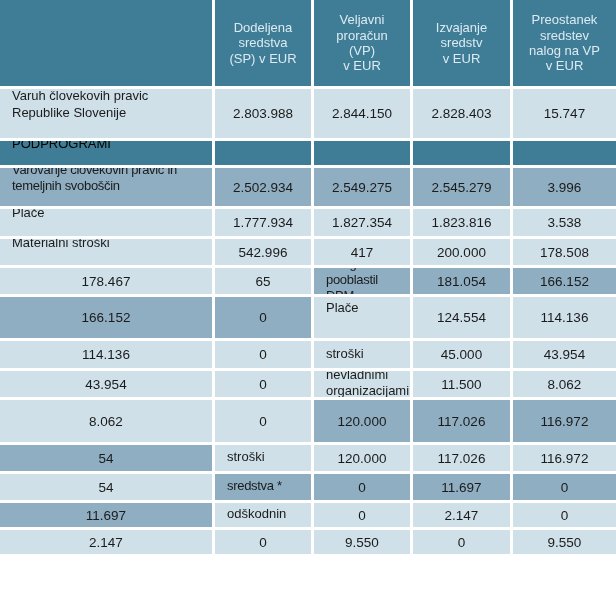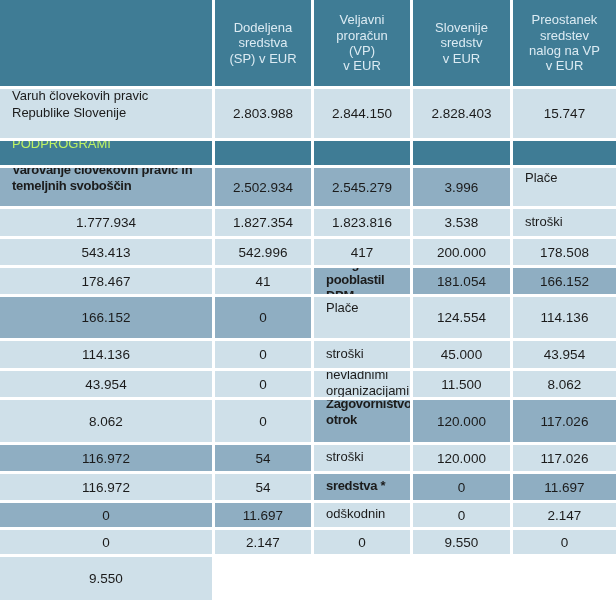--- a/index.html
+++ b/index.html
@@ -44,93 +44,92 @@
     line-height: 1.25;
   }
   .cell.value {
     justify-content: center;
     text-align: left;
     font-size: 13.5px;
     padding: 2px;
   }
   .normal, .total { background: #CFE0E9; }
   .subtotal { background: #8FAEC2; }
-  .subtotal.label { letter-spacing: -0.3px; font-weight: bold; }
+  .subtotal.label { letter-spacing: -0.3px; }
   .section {
     background: #3F7C95;
-    color: #bef264;
+    color: #000000;
   }
 </style>
 </head>
 <body>
 
 <div class="table" id="budget-table">
     <div class="cell header"></div>
     <div class="cell header">Dodeljena
 sredstva
 (SP) v EUR</div>
     <div class="cell header">Veljavni
 proračun
 (VP)
 v EUR</div>
-    <div class="cell header">Slovenije
+    <div class="cell header">Izvajanje
 sredstv
 v EUR</div>
     <div class="cell header">Preostanek
 sredstev
 nalog na VP
 v EUR</div>
     <div class="cell label total">Varuh človekovih pravic Republike Slovenije</div>
     <div class="cell value total">2.803.988</div>
     <div class="cell value total">2.844.150</div>
     <div class="cell value total">2.828.403</div>
     <div class="cell value total">15.747</div>
     <div class="cell label section">PODPROGRAMI</div>
     <div class="cell value section"></div>
     <div class="cell value section"></div>
     <div class="cell value section"></div>
     <div class="cell value section"></div>
     <div class="cell label subtotal">Varovanje človekovih pravic in temeljnih svoboščin</div>
     <div class="cell value subtotal">2.502.934</div>
+    <div class="cell value subtotal">2.549.275</div>
     <div class="cell value subtotal">2.545.279</div>
     <div class="cell value subtotal">3.996</div>
     <div class="cell label normal">Plače</div>
     <div class="cell value normal">1.777.934</div>
     <div class="cell value normal">1.827.354</div>
     <div class="cell value normal">1.823.816</div>
     <div class="cell value normal">3.538</div>
     <div class="cell label normal">Materialni stroški</div>
-    <div class="cell value normal">543.413</div>
     <div class="cell value normal">542.996</div>
     <div class="cell value normal">417</div>
     <div class="cell value normal">200.000</div>
     <div class="cell value normal">178.508</div>
     <div class="cell value normal">178.467</div>
-    <div class="cell value normal">41</div>
+    <div class="cell value normal">65</div>
     <div class="cell label subtotal">Izvajanje nalog in pooblastil DPM</div>
     <div class="cell value subtotal">181.054</div>
     <div class="cell value subtotal">166.152</div>
     <div class="cell value subtotal">166.152</div>
     <div class="cell value subtotal">0</div>
     <div class="cell label normal">Plače</div>
     <div class="cell value normal">124.554</div>
     <div class="cell value normal">114.136</div>
     <div class="cell value normal">114.136</div>
     <div class="cell value normal">0</div>
     <div class="cell label normal">Materialni stroški</div>
     <div class="cell value normal">45.000</div>
     <div class="cell value normal">43.954</div>
     <div class="cell value normal">43.954</div>
     <div class="cell value normal">0</div>
     <div class="cell label normal">Investicije z nevladnimi organizacijami</div>
     <div class="cell value normal">11.500</div>
     <div class="cell value normal">8.062</div>
     <div class="cell value normal">8.062</div>
     <div class="cell value normal">0</div>
-    <div class="cell label subtotal">Zagovorništvo otrok</div>
     <div class="cell value subtotal">120.000</div>
     <div class="cell value subtotal">117.026</div>
     <div class="cell value subtotal">116.972</div>
     <div class="cell value subtotal">54</div>
     <div class="cell label normal">Materialni stroški</div>
     <div class="cell value normal">120.000</div>
     <div class="cell value normal">117.026</div>
     <div class="cell value normal">116.972</div>
     <div class="cell value normal">54</div>
     <div class="cell label subtotal">Namenska sredstva *</div>

